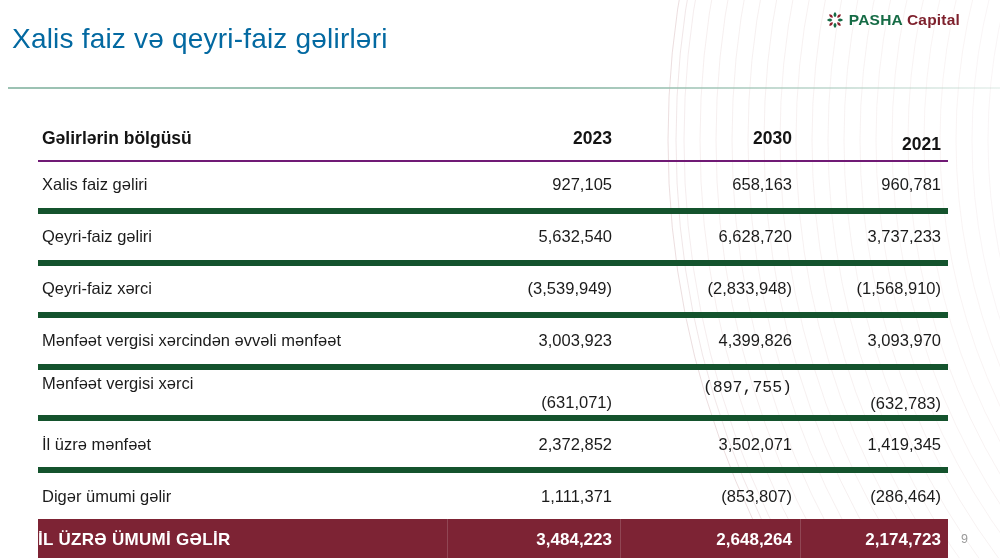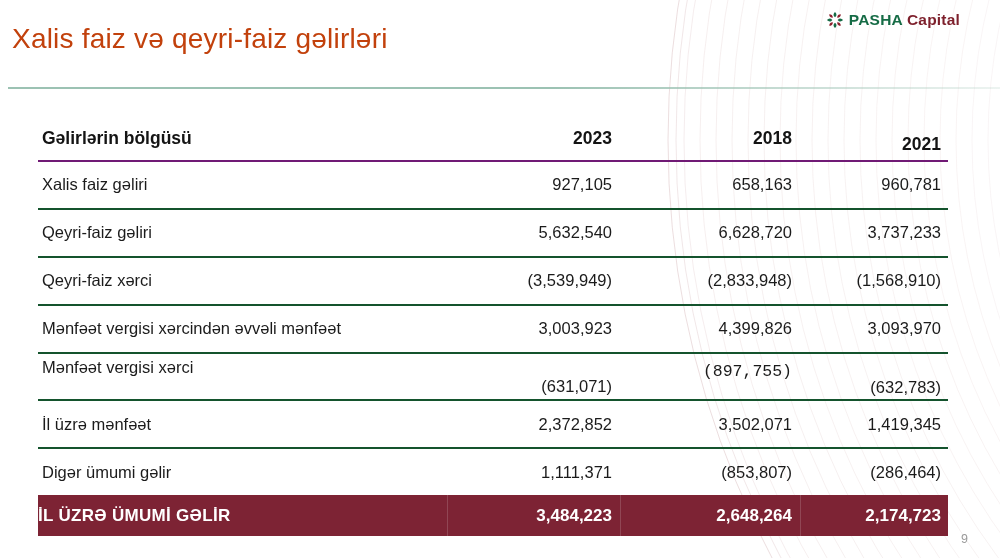--- a/index.html
+++ b/index.html
@@ -10,21 +10,21 @@
     font-family:"Liberation Sans","DejaVu Sans",sans-serif;
     color:#1b1b1b;
   }
 
   
   .swirl { position:absolute; top:0; left:0; z-index:0; pointer-events:none; }
 
   
   .slide-title {
     position:absolute; left:12px; top:22px; z-index:2;
-    font-size:28px; line-height:34px; color:#c2410c;
+    font-size:28px; line-height:34px; color:#0369a1;
     letter-spacing:0.2px;
   }
   .title-divider {
     position:absolute; left:8px; top:87px; width:992px; height:2px; z-index:2;
     background:linear-gradient(to right,#9cc2b3 0%,#9cc2b3 55%,rgba(156,194,179,0.18) 100%);
   }
 
   
   .logo { position:absolute; top:11px; right:40px; z-index:2; display:flex; align-items:flex-start; gap:5px; }
   .logo-text { font-size:15.5px; font-weight:bold; letter-spacing:0.2px; }
@@ -34,21 +34,21 @@
   
   .fin-table { position:absolute; left:38px; top:117px; width:910px; z-index:2; }
   .grid-row { display:grid; grid-template-columns:409px 173px 180px 148px; }
 
   .thead { height:43px; align-items:center; border-bottom:2px solid #701a75;
            font-weight:bold; font-size:17.5px; color:#141414; }
   .thead .cell-year { text-align:right; padding-right:8px; }
   .thead .cell-year.last { padding-right:7px;margin-top:12px; }
 
   .trow { height:45.9px; align-items:center; font-size:16.5px;
-          border-bottom:2px solid #14532d; }
+          border-bottom:6px solid #14532d; }
   .trow.no-sep { border-bottom:none; }
   .cell-label { padding-left:4px; }
   .cell-value { text-align:right; padding-right:8px; }
   .cell-value.last { padding-right:7px; }
 
   
   .trow.stagger .cell-label  { transform:translateY(-9px); }
   .trow.stagger .off-down-a  { transform:translateY(10px); }
   .trow.stagger .off-up      { transform:translateY(-5px);font-family:Liberation Mono, monospace; }
   .trow.stagger .off-down-b  { transform:translateY(11px); }
@@ -111,21 +111,21 @@
     </g>
   </svg>
   <span class="logo-text"><span class="logo-brand">PASHA</span><span class="logo-suffix">Capital</span></span>
 </div>
 
 <div class="fin-table">
 
   <div class="grid-row thead">
     <div class="cell-label">Gəlirlərin bölgüsü</div>
     <div class="cell-year">2023</div>
-    <div class="cell-year">2018</div>
+    <div class="cell-year">2030</div>
     <div class="cell-year last">2021</div>
   </div>
 
   <div class="grid-row trow">
     <div class="cell-label">Xalis faiz gəliri</div>
     <div class="cell-value">927,105</div>
     <div class="cell-value">658,163</div>
     <div class="cell-value last">960,781</div>
   </div>
 

